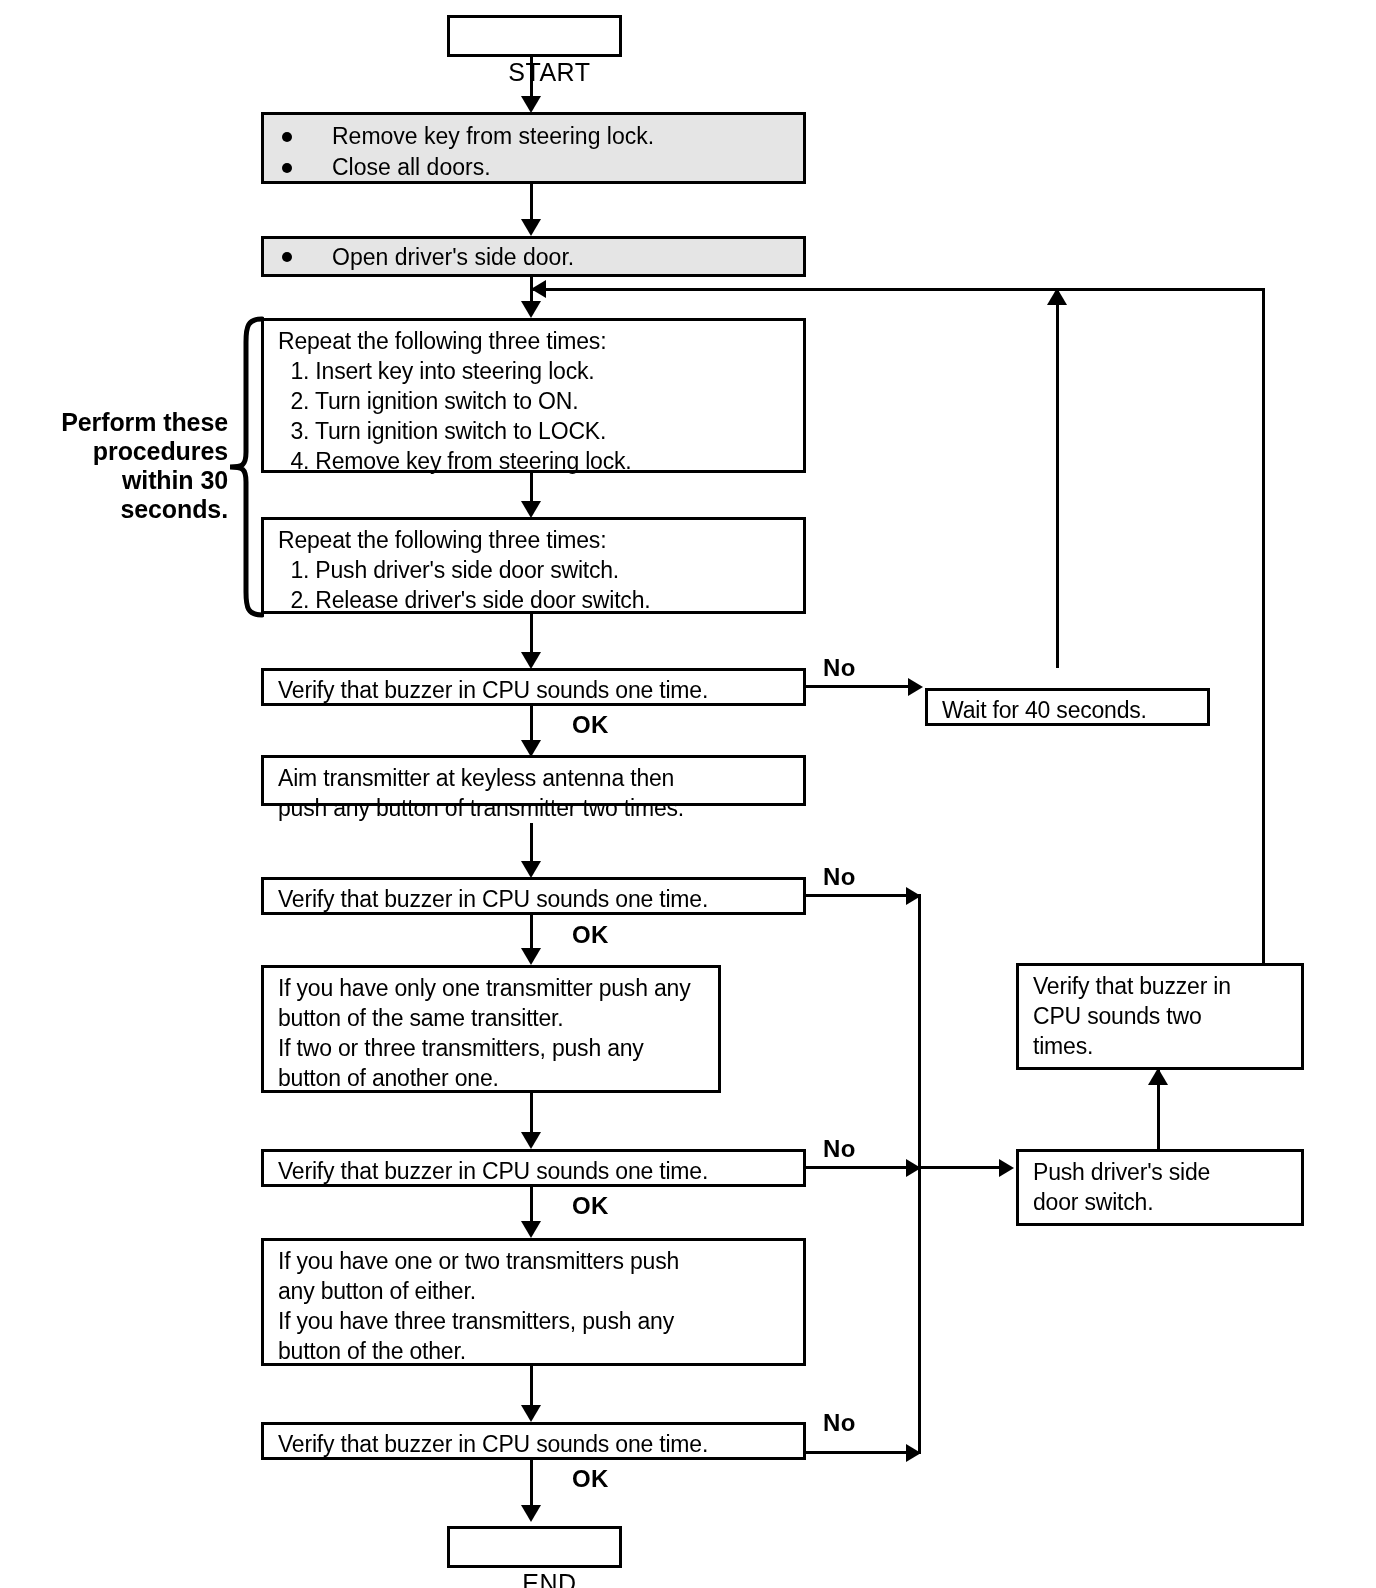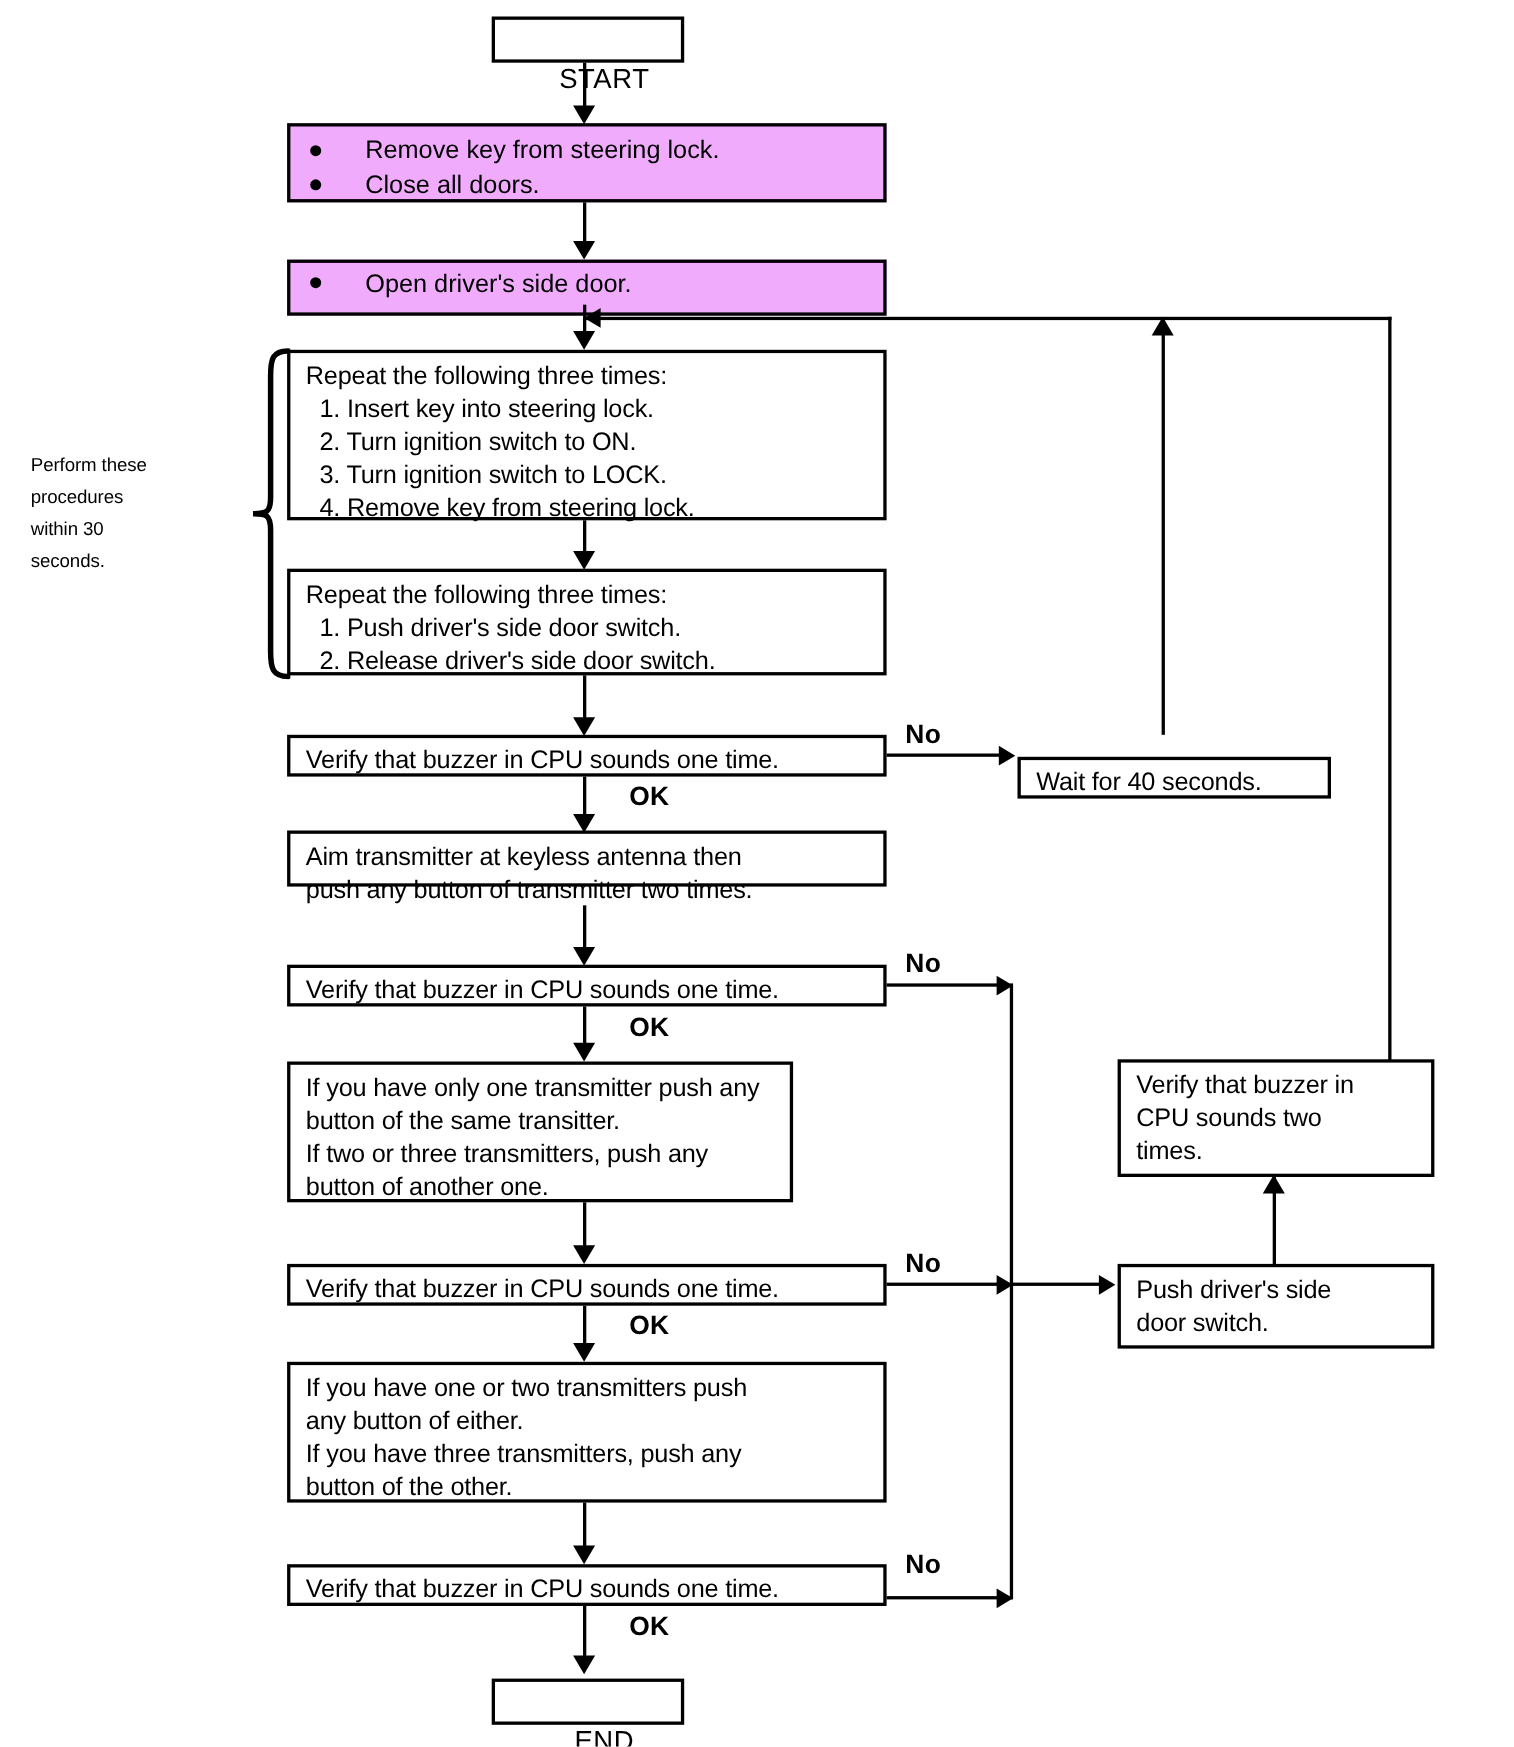--- a/index.html
+++ b/index.html
@@ -31,21 +31,21 @@
     letter-spacing:0.5px;
     line-height:34px;
   }
   .box.oneline{
     padding-top:4px;
   }
   .bullets{
     position:absolute;
     box-sizing:border-box;
     border:3px solid #000;
-    background:#f0abfc;
+    background:#e5e5e5;
     font-size:23px;
     line-height:31px;
     padding:6px 10px 6px 14px;
   }
   .brow{display:flex;align-items:flex-start;}
   .bdot{
     display:inline-block;
     width:10px;height:10px;
     background:#000;
     border-radius:50%;
@@ -55,25 +55,26 @@
   .btxt{white-space:pre;}
   .lbl{
     position:absolute;
     font-size:24px;
     font-weight:bold;
     letter-spacing:0.3px;
     line-height:26px;
   }
   .note{
     position:absolute;
-    font-size:17px;
-    font-weight:normal;
+    font-size:25px;
+    font-weight:bold;
     line-height:29px;
     white-space:pre;
     letter-spacing:-0.1px;
+    text-align:right;
   }
   .ln{position:absolute;background:#000;}
   .vl{width:3px;}
   .hl{height:3px;}
   .arw{position:absolute;width:0;height:0;}
   .arw-d{border-left:10px solid transparent;border-right:10px solid transparent;border-top:17px solid #000;}
   .arw-u{border-left:10px solid transparent;border-right:10px solid transparent;border-bottom:17px solid #000;}
   .arw-r{border-top:9px solid transparent;border-bottom:9px solid transparent;border-left:15px solid #000;}
   .arw-l{border-top:9px solid transparent;border-bottom:9px solid transparent;border-right:15px solid #000;}
   .brace{position:absolute;}
@@ -91,21 +92,21 @@
     <div class="brow">
       <span class="bdot"></span>
       <span class="btxt">Remove key from steering lock.</span>
     </div>
     <div class="brow">
       <span class="bdot"></span>
       <span class="btxt">Close all doors.</span>
     </div>
   </div>
 
-  <div class="bullets" style="left:261px;top:236px;width:545px;height:51px;padding-top:3px;">
+  <div class="bullets" style="left:261px;top:236px;width:545px;height:41px;padding-top:3px;">
     <div class="brow">
       <span class="bdot" style="margin-top:10px;"></span>
       <span class="btxt">Open driver's side door.</span>
     </div>
   </div>
 
   <div class="box" style="left:261px;top:318px;width:545px;height:155px;">Repeat the following three times:
   1. Insert key into steering lock.
   2. Turn ignition switch to ON.
   3. Turn ignition switch to LOCK.

